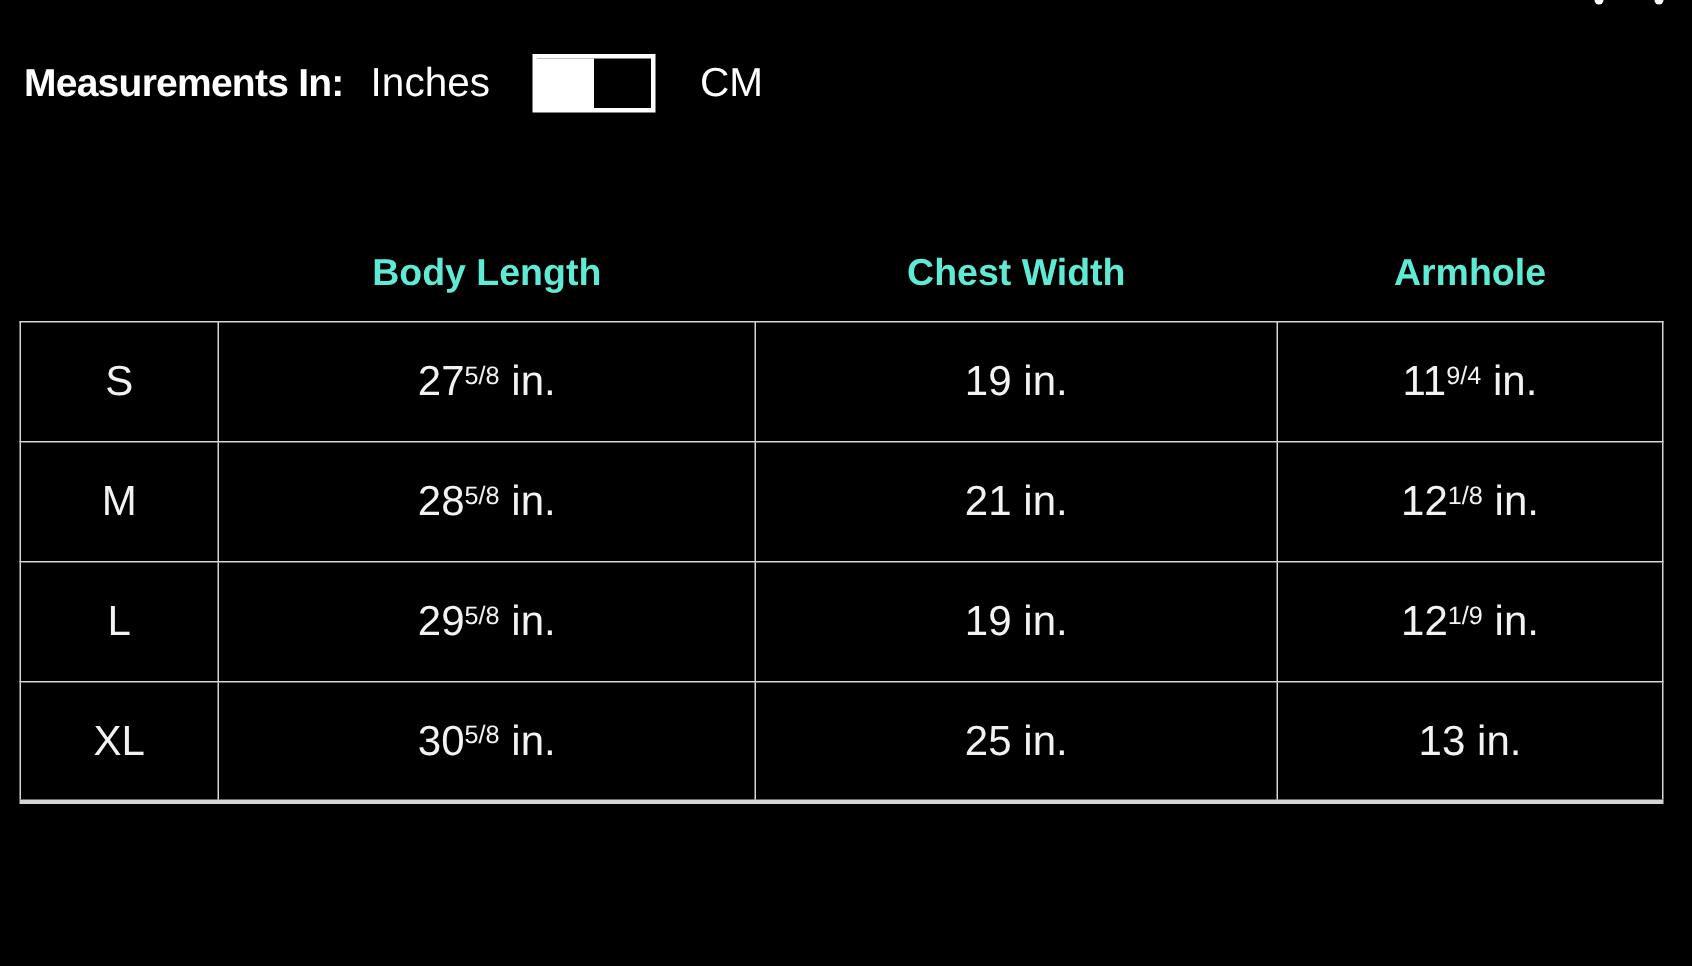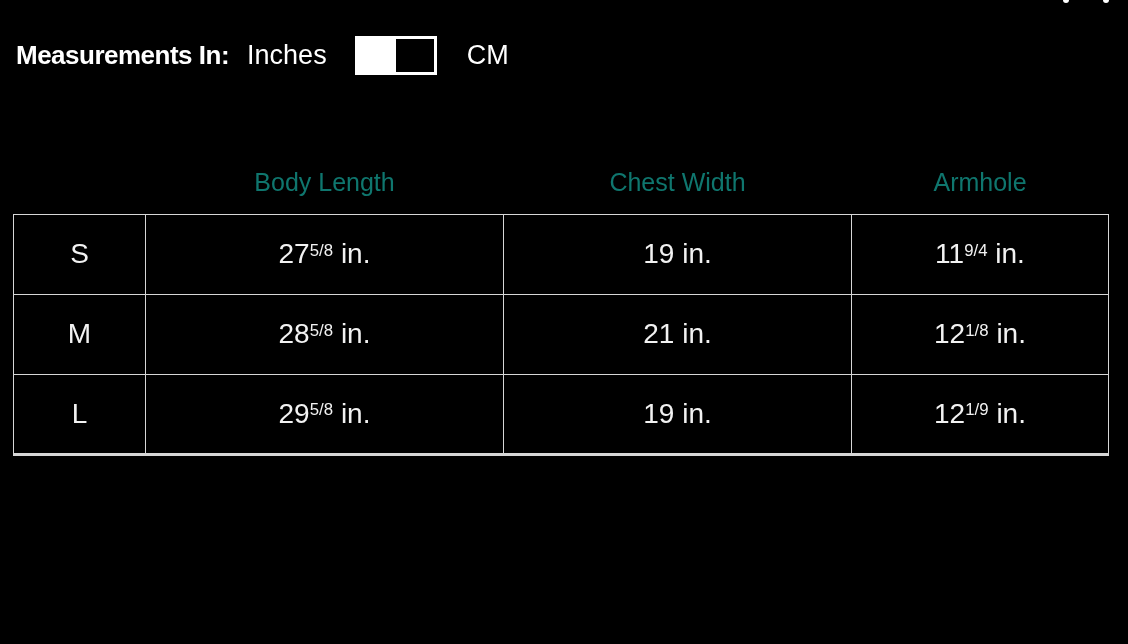--- a/index.html
+++ b/index.html
@@ -65,23 +65,23 @@
     border-collapse: collapse;
     margin: 89px 0 0 13px;
     width: 1095px;
     table-layout: fixed;
     border-bottom: 3px solid #d6d6d6;
   }
   .size-table thead th {
     border: none;
     height: 50px;
     vertical-align: middle;
-    font-weight: normal;
+    font-weight: bold;
     font-size: 25px;
-    color: #0f766e;
+    color: #5eead4;
     padding: 0 0 12px 0;
     text-align: center;
   }
   .size-table td {
     border: 1.5px solid #d6d6d6;
     height: 80px;
     text-align: center;
     vertical-align: middle;
     font-size: 28px;
     font-weight: 300;
@@ -143,14 +143,20 @@
       <td><span>28</span><sup class="frac">5/8</sup><span class="unit">in.</span></td>
       <td><span>21</span><sup class="frac"></sup><span class="unit">in.</span></td>
       <td><span>12</span><sup class="frac">1/8</sup><span class="unit">in.</span></td>
     </tr>
     <tr>
       <td>L</td>
       <td><span>29</span><sup class="frac">5/8</sup><span class="unit">in.</span></td>
       <td><span>19</span><sup class="frac"></sup><span class="unit">in.</span></td>
       <td><span>12</span><sup class="frac">1/9</sup><span class="unit">in.</span></td>
     </tr>
+    <tr>
+      <td>XL</td>
+      <td><span>30</span><sup class="frac">5/8</sup><span class="unit">in.</span></td>
+      <td><span>25</span><sup class="frac"></sup><span class="unit">in.</span></td>
+      <td><span>13</span><sup class="frac"></sup><span class="unit">in.</span></td>
+    </tr>
   </tbody>
 </table>
 
 </body></html>

